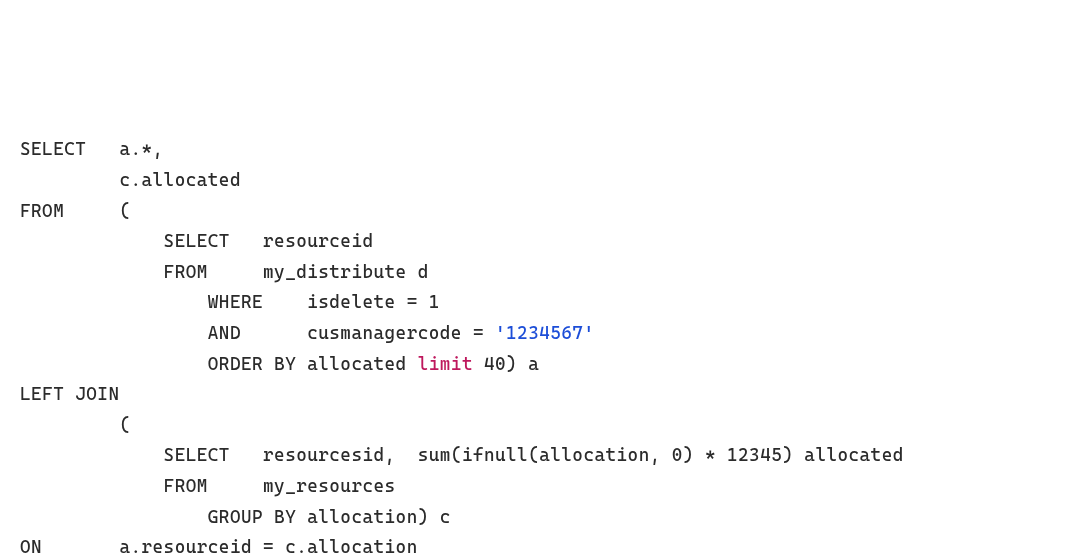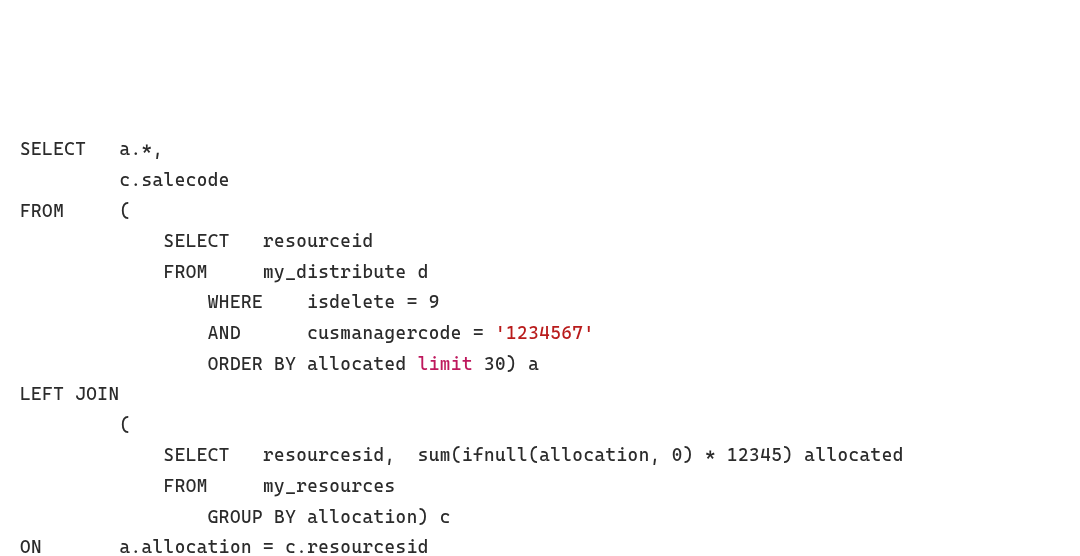--- a/index.html
+++ b/index.html
@@ -18,38 +18,38 @@
       letter-spacing: 0.5px;
     }
     .kw {
       color: #2b2b2b;
       text-align: right;
     }
     .func {
       color: #be185d;
     }
     .str {
-      color: #b91c1c;
+      color: #1d4ed8;
       margin-top: 16px;
     }
   </style>
 </head>
 <body>
 
 
 
 <div><span class="kw">SELECT</span><span>   a.*,</span>
-<span>         c.salecode</span>
+<span>         c.allocated</span>
 <span class="kw">FROM</span><span>     (</span>
 <span class="kw">             SELECT</span><span>   resourceid</span>
 <span class="kw">             FROM</span><span>     my_distribute d</span>
-<span class="kw">                 WHERE</span><span>    isdelete = 9</span>
+<span class="kw">                 WHERE</span><span>    isdelete = 1</span>
 <span class="kw">                 AND</span><span>      cusmanagercode = </span><span class="str">'1234567'</span>
-<span class="kw">                 ORDER BY</span><span> allocated </span><span class="func">limit</span><span> 30) a</span>
+<span class="kw">                 ORDER BY</span><span> allocated </span><span class="func">limit</span><span> 40) a</span>
 <span class="kw">LEFT JOIN</span>
 <span>         (</span>
 <span class="kw">             SELECT</span><span>   resourcesid,  sum(ifnull(allocation, 0) * 12345) allocated</span>
 <span class="kw">             FROM</span><span>     my_resources</span>
 <span class="kw">                 GROUP BY</span><span> allocation) c</span>
-<span class="kw">ON</span><span>       a.allocation = c.resourcesid</span></div>
+<span class="kw">ON</span><span>       a.resourceid = c.allocation</span></div>
 
 
 
 
 </body></html>

